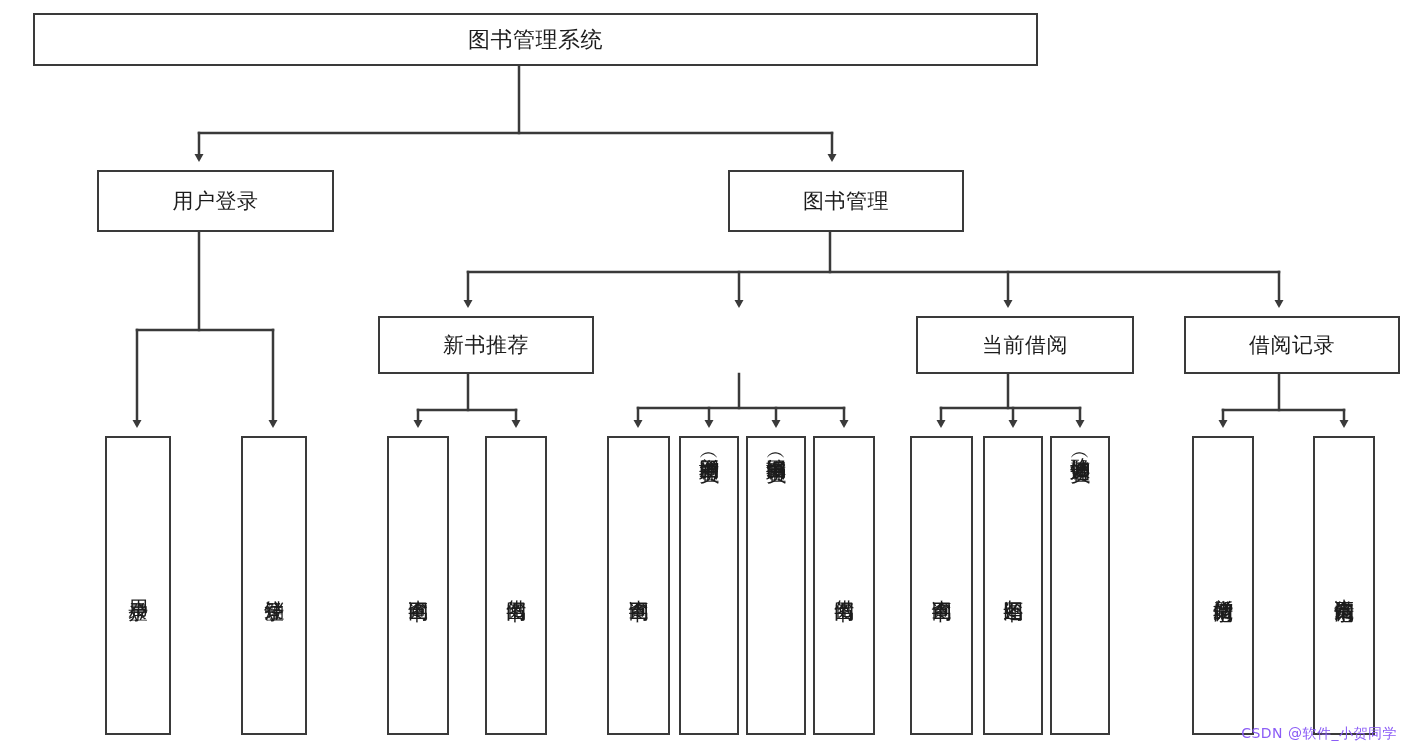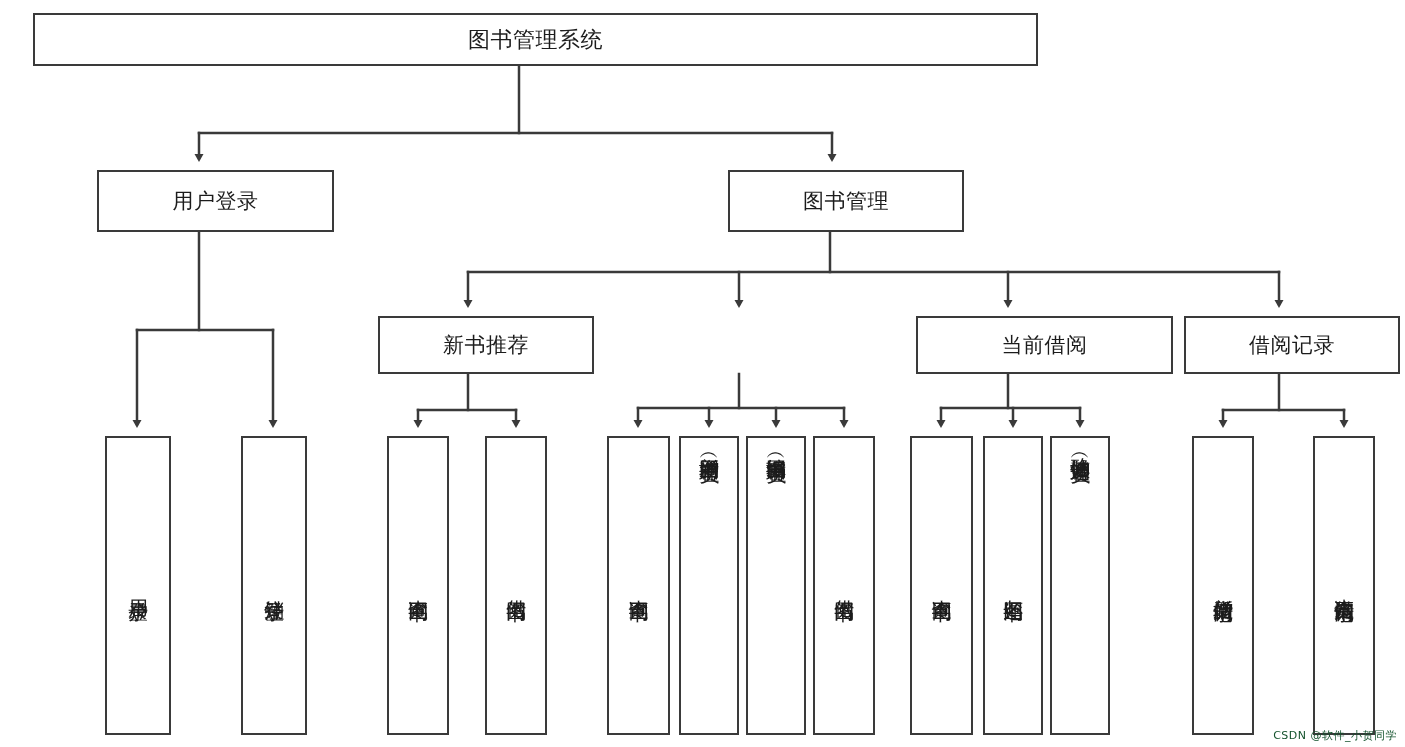--- a/index.html
+++ b/index.html
@@ -69,22 +69,22 @@
     white-space: nowrap;
     padding: 2px 0;
   }
   .leaf-box.align-top .leaf-label-v {
     padding-top: 4px;
   }
   .watermark {
     position: absolute;
     right: 8px;
     bottom: 4px;
-    font-size: 11px;
-    color: #14532d;
+    font-size: 14px;
+    color: #8b5cf6;
     letter-spacing: 0.5px;
     white-space: nowrap;
     pointer-events: none;
   }
 </style>
 </head>
 <body>
 
 <div id="diagram-root">
 
@@ -145,21 +145,21 @@
   <div class="node-box" style="left:81px; top:170px; width:237px; height:62px;">
     <span class="node-label-h">用户登录</span>
   </div>
   <div class="node-box" style="left:362px; top:316px; width:216px; height:58px;">
     <span class="node-label-h">新书推荐</span>
   </div>
 
   <div class="node-box" style="left:712px; top:170px; width:236px; height:62px;">
     <span class="node-label-h">图书管理</span>
   </div>
-  <div class="node-box" style="left:900px; top:316px; width:257px; height:58px;">
+  <div class="node-box" style="left:900px; top:316px; width:218px; height:58px;">
     <span class="node-label-h">当前借阅</span>
   </div>
   <div class="node-box" style="left:1168px; top:316px; width:216px; height:58px;">
     <span class="node-label-h">借阅记录</span>
   </div>
 
   <div class="leaf-box align-middle" style="left:105px; top:436px; width:66px; height:299px;">
     <span class="leaf-label-v">用户登录</span>
   </div>
   <div class="leaf-box align-middle" style="left:241px; top:436px; width:66px; height:299px;">

